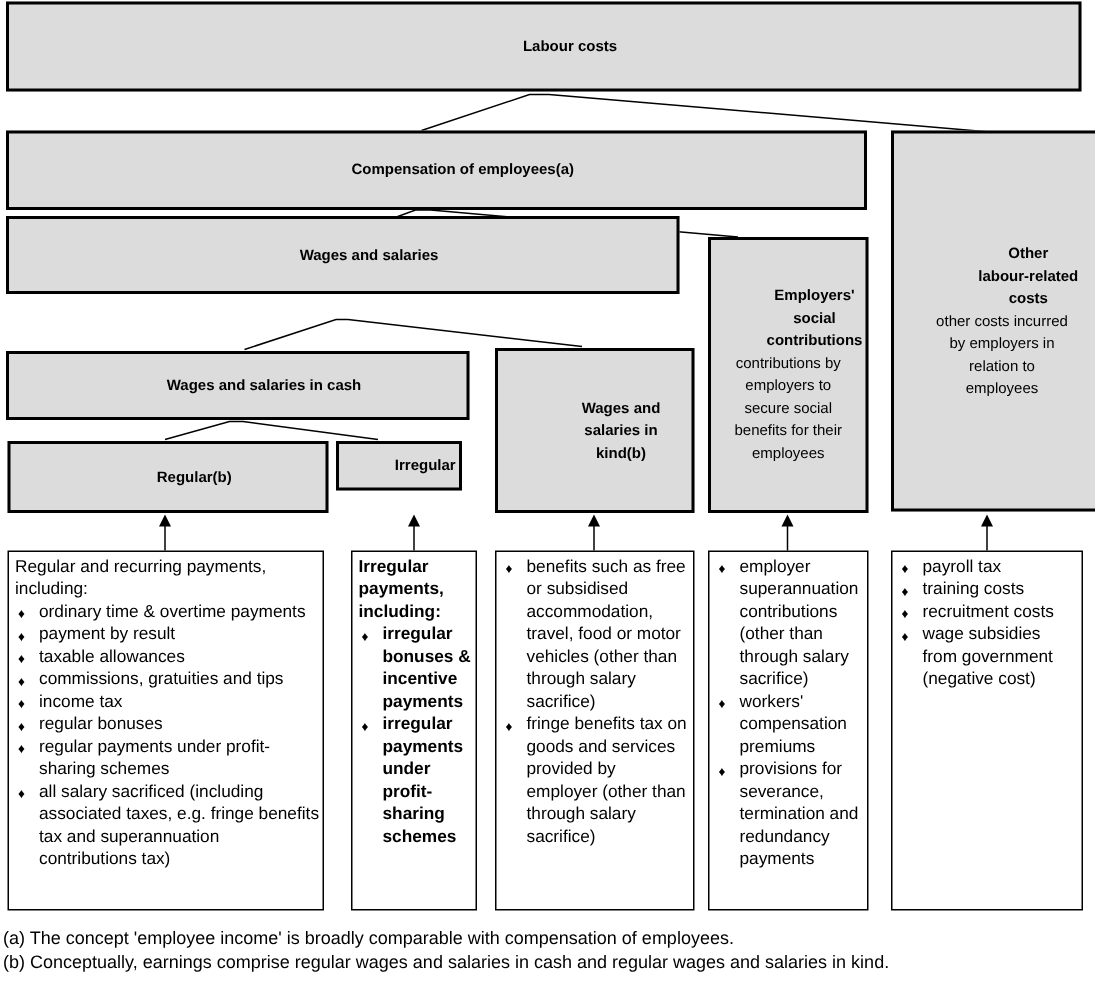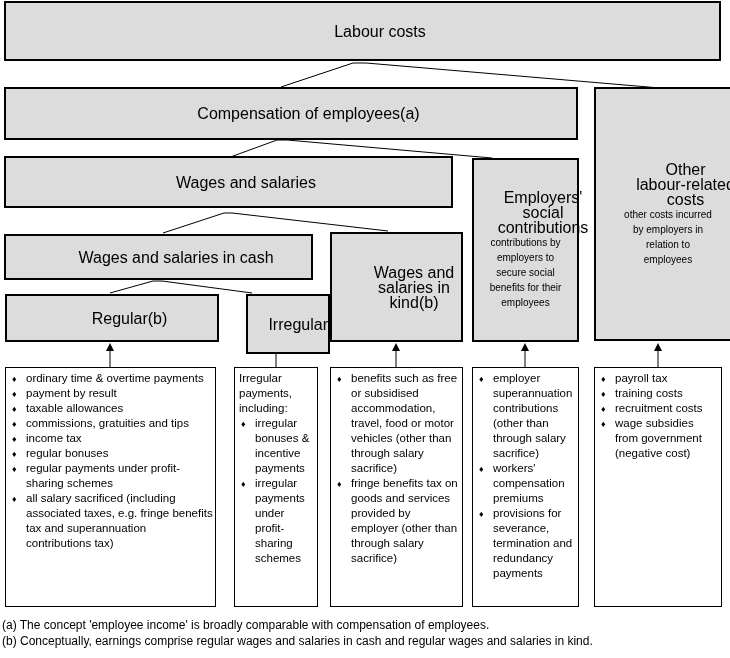--- a/index.html
+++ b/index.html
@@ -7,48 +7,48 @@
     position:relative;width:730px;height:658px;background:#ffffff;
     font-family:"Liberation Sans","DejaVu Sans",sans-serif;color:#000;
     overflow:hidden;
   }
   svg.connectors{position:absolute;left:0;top:0;z-index:1;}
   .node{
     position:absolute;box-sizing:border-box;background:#dcdcdc;border:2px solid #000;
     display:flex;flex-direction:column;align-items:center;justify-content:center;
     text-align:center;z-index:2;
   }
-  .node .hd{font-size:16px;font-weight:normal;line-height:15px;padding-left:35px;}
+  .node .hd{font-size:10px;font-weight:bold;line-height:15px;padding-left:35px;}
   .node .desc{font-size:10px;line-height:15px;margin-top:0;}
   .preline{white-space:pre-line;}
   .detail{
     position:absolute;box-sizing:border-box;background:#ffffff;border:1px solid #000;
     font-size:11.5px;line-height:15px;text-align:left;padding:3px 2px 0 4px;z-index:2;
     overflow:hidden;
   }
   .detail .intro{margin:0 0 0 0;}
   .detail .item{position:relative;padding-left:16px;overflow-wrap:break-word;}
   .detail .bullet-glyph{
     position:absolute;left:2px;top:1px;font-size:9px;line-height:15px;
   }
   .footnote{
     position:absolute;left:2px;font-size:12px;line-height:16px;z-index:2;
   }
   
   .b-labour {left:4px;  top:1px;   width:717px; height:60px;}
   .b-comp   {left:4px;  top:87px;  width:574px; height:53px;}
   .b-other  {left:594px;top:87px;  width:148px; height:254px;padding:0 3px;}
-  .b-wages  {left:4px;  top:156px; width:449px; height:52px;}
+  .b-wages  {left:4px;  top:144px; width:449px; height:52px;}
   .b-emp    {left:472px;top:158px; width:107px; height:184px;padding:0 2px;}
   .b-cash   {left:4px;  top:234px; width:309px; height:46px;align-items:center;}
   .b-kind   {left:330px;top:232px; width:133px; height:110px;}
   .b-reg    {left:5px;  top:294px; width:214px; height:48px;}
-  .b-irreg  {left:246px;top:294px; width:84px;  height:60px;align-items:flex-end;}
+  .b-irreg  {left:224px;top:294px; width:84px;  height:33px;}
   .d1{left:5px;  top:367px;width:211px;height:240px;}
-  .d2{left:234px;top:367px;width:84px; height:240px;}
+  .d2{left:234px;top:367px;width:84px; height:240px;font-weight:bold;}
   .d3{left:330px;top:367px;width:133px;height:240px;}
   .d4{left:472px;top:367px;width:107px;height:240px;}
   .d5{left:594px;top:367px;width:128px;height:240px;}
   .fn-a{top:617px;}
   .fn-b{top:633px;}
 </style>
 </head>
 <body>
 
 <div class="stage">
@@ -130,20 +130,21 @@
 
   <div class="node b-reg">
     <div class="hd">Regular(b)</div>
   </div>
 
   <div class="node b-irreg">
     <div class="hd">Irregular</div>
   </div>
 
   <div class="detail d1">
+    <div class="intro">Regular and recurring payments, including:</div>
     <div class="item"><span class="bullet-glyph">♦</span><span>ordinary time &amp; overtime payments</span></div>
     <div class="item"><span class="bullet-glyph">♦</span><span>payment by result</span></div>
     <div class="item"><span class="bullet-glyph">♦</span><span>taxable allowances</span></div>
     <div class="item"><span class="bullet-glyph">♦</span><span>commissions, gratuities and tips</span></div>
     <div class="item"><span class="bullet-glyph">♦</span><span>income tax</span></div>
     <div class="item"><span class="bullet-glyph">♦</span><span>regular bonuses</span></div>
     <div class="item"><span class="bullet-glyph">♦</span><span>regular payments under profit-sharing schemes</span></div>
     <div class="item"><span class="bullet-glyph">♦</span><span>all salary sacrificed (including associated taxes, e.g. fringe benefits tax and superannuation contributions tax)</span></div>
   </div>
 

